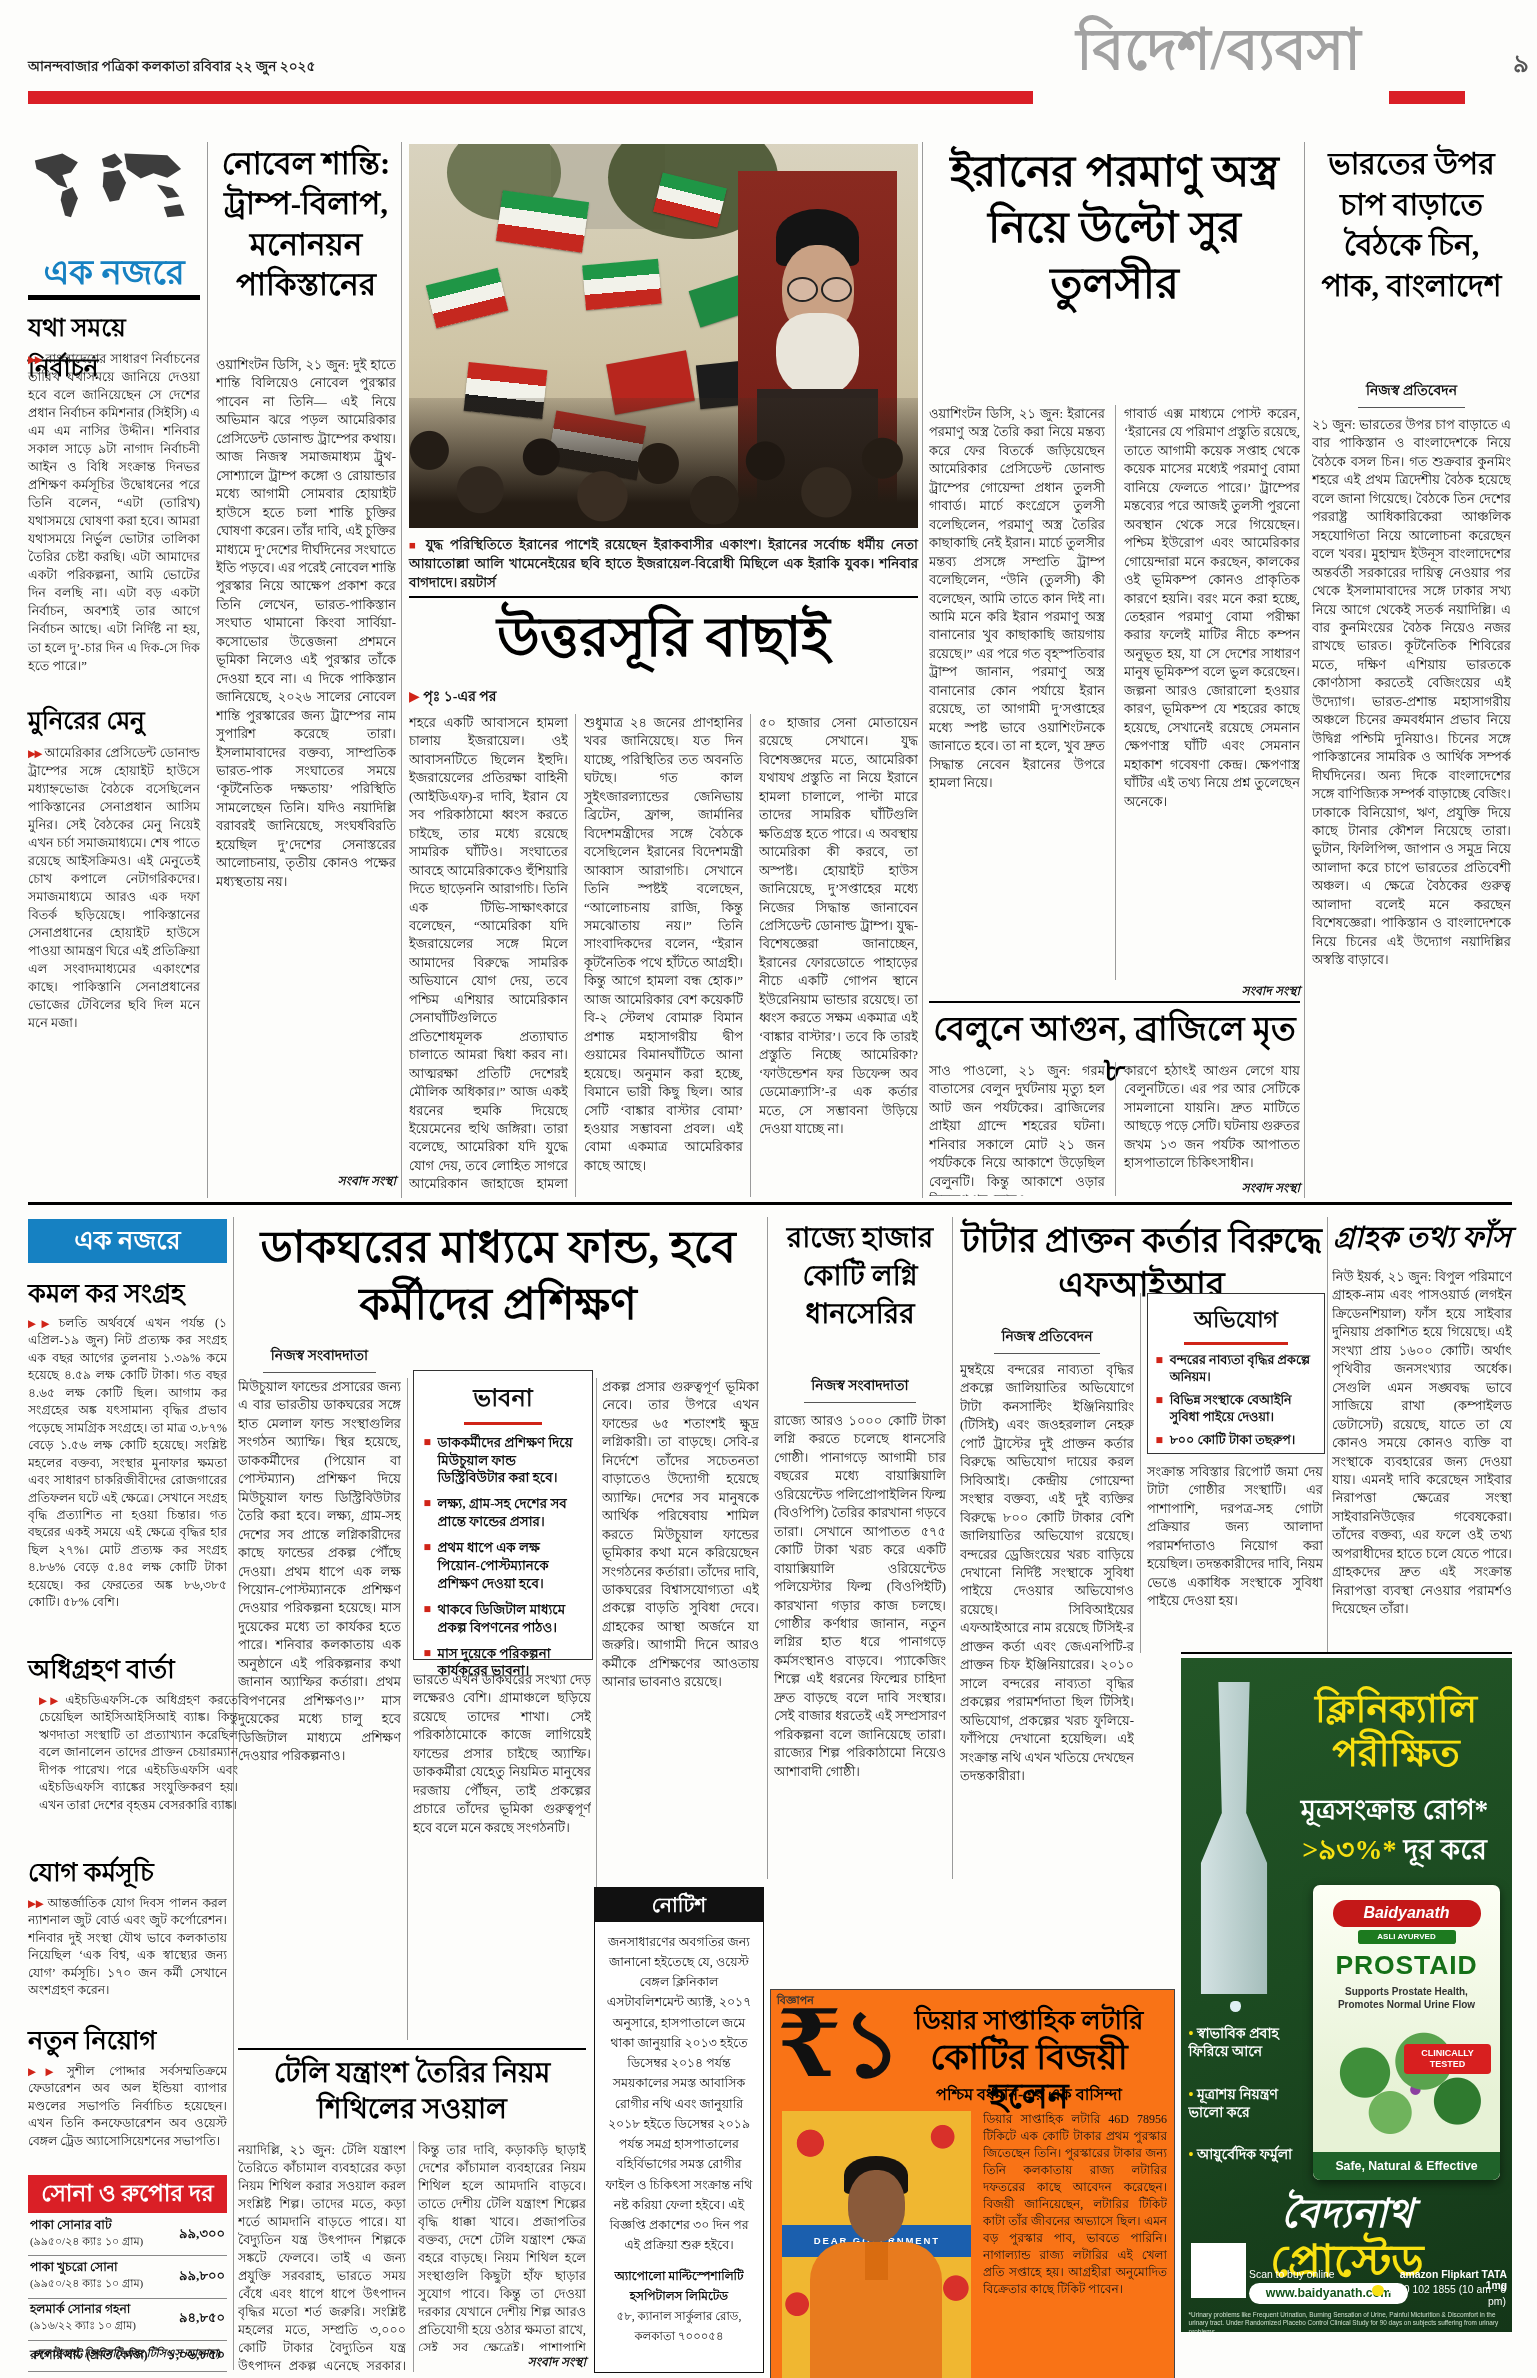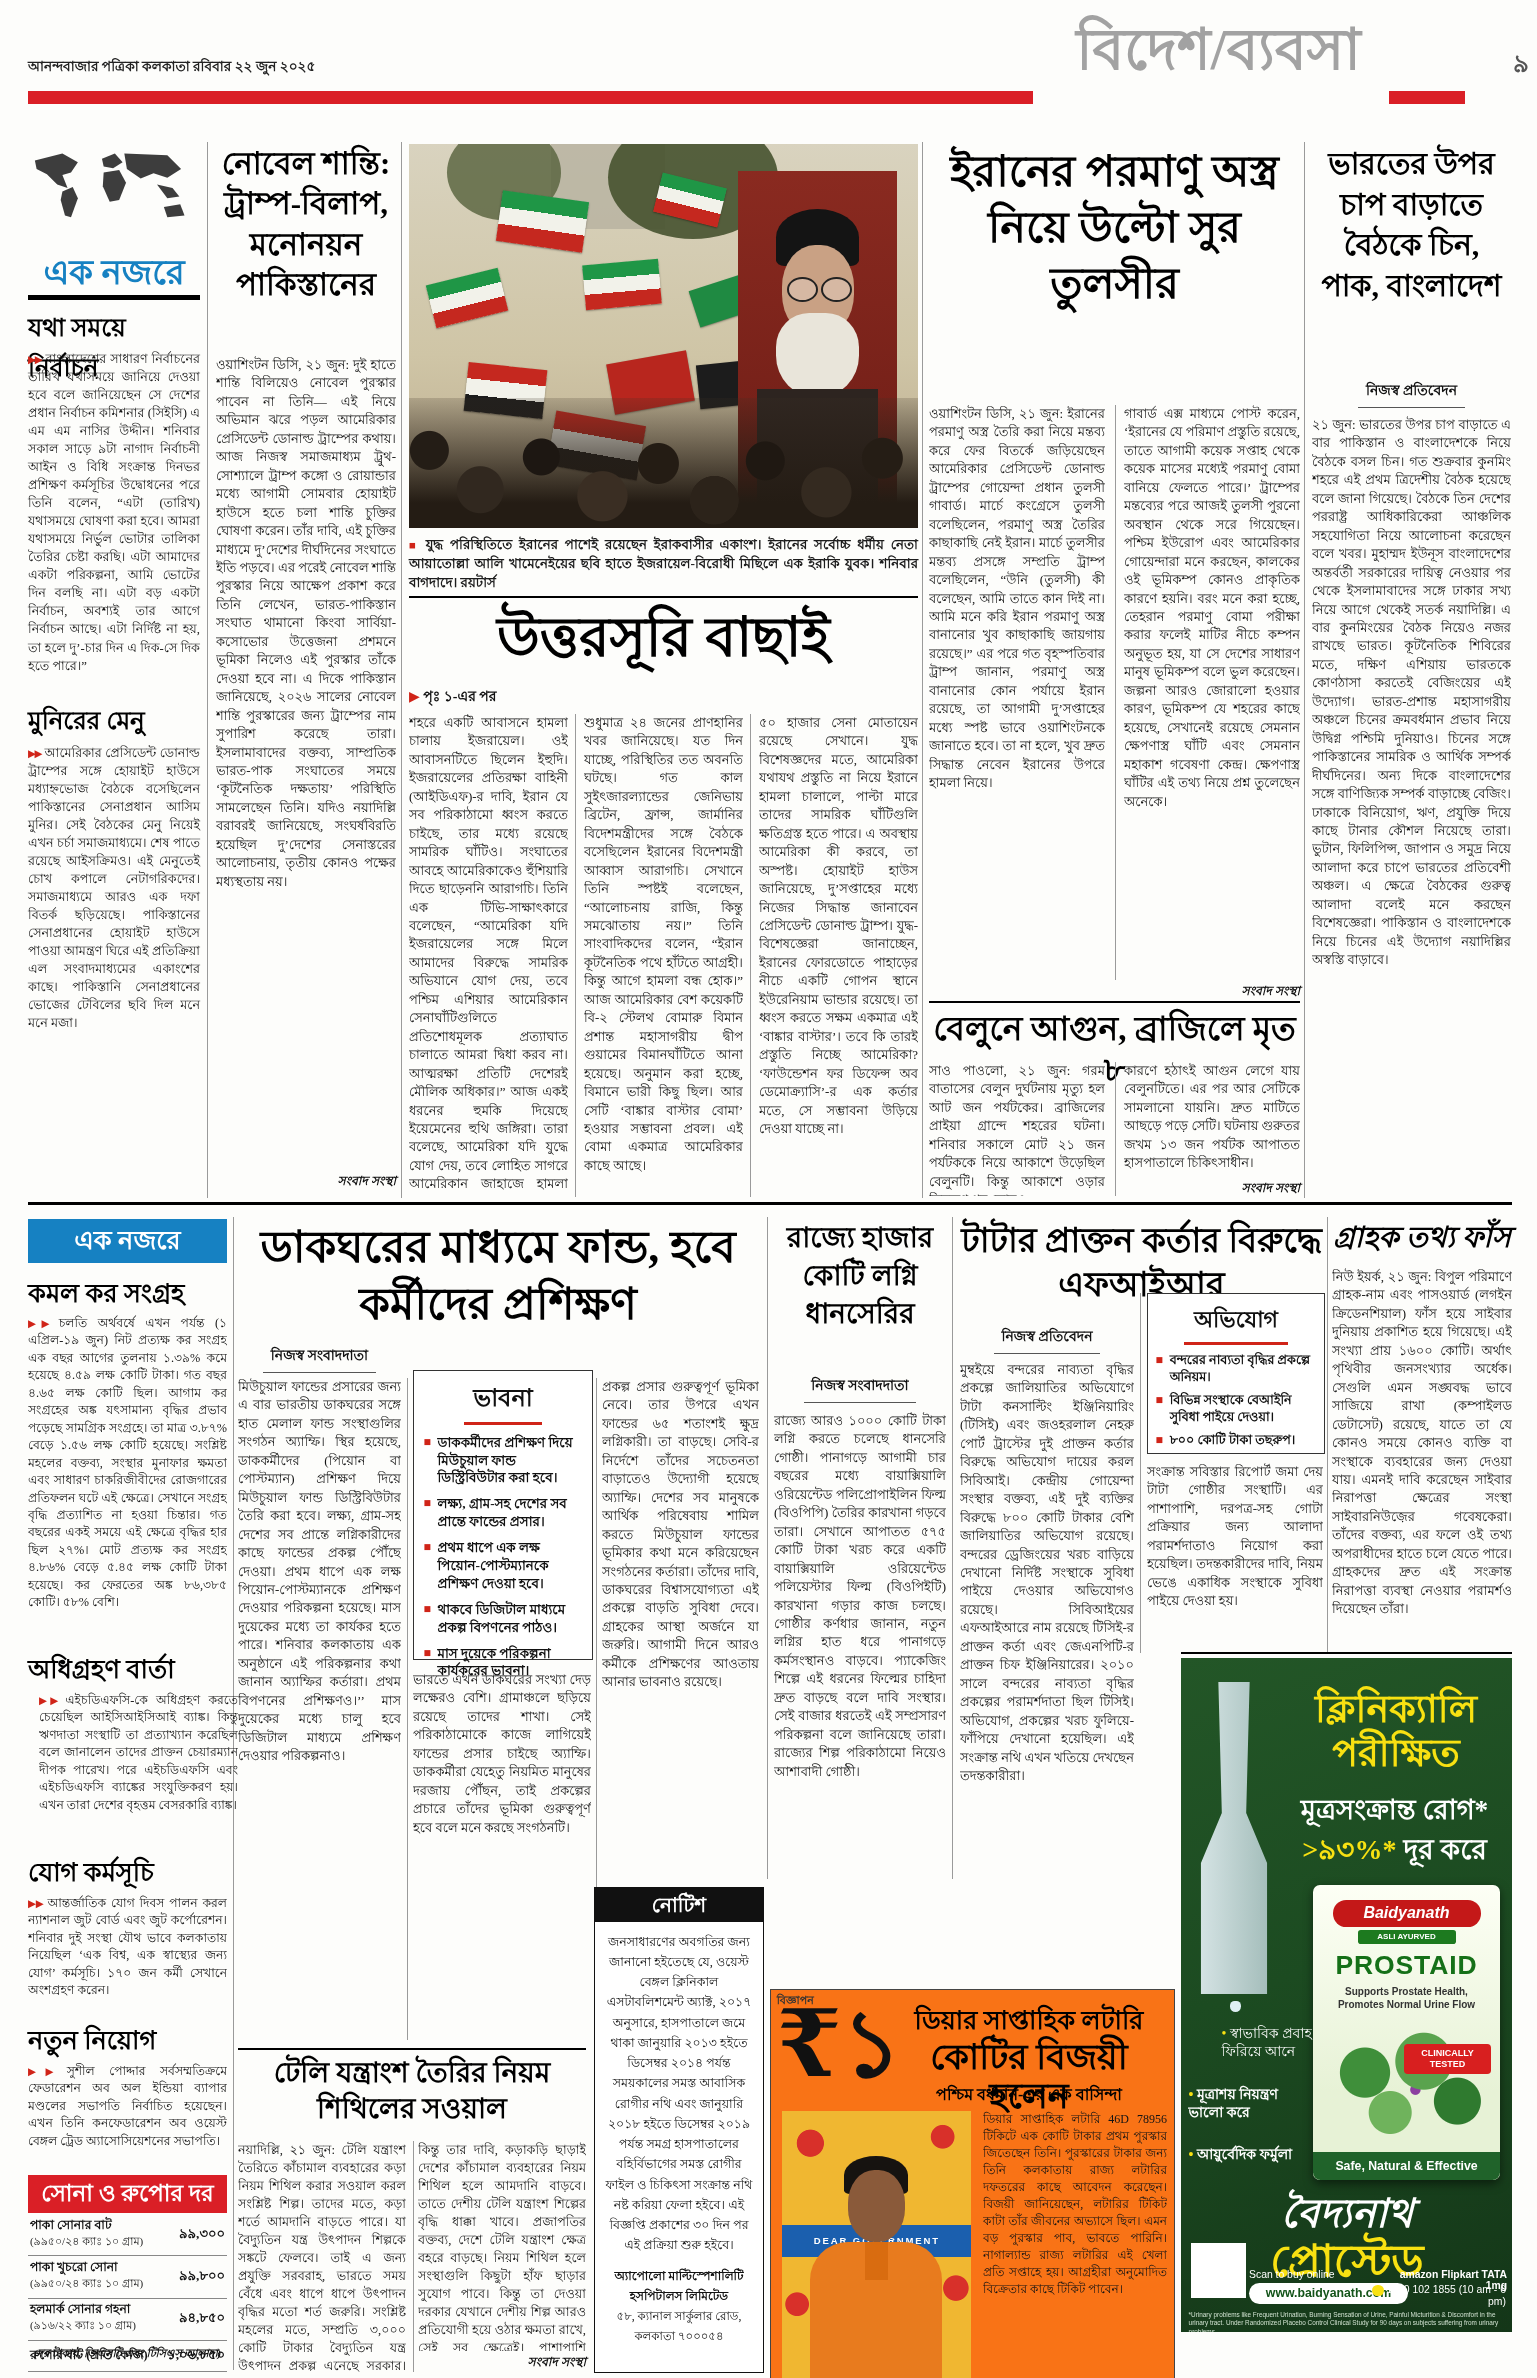--- a/index.html
+++ b/index.html
@@ -310,21 +310,21 @@
       <div class="abs" style="left:9.5px;top:142px;width:168px;height:114px;background:
            radial-gradient(circle at 25% 40%, #3f8f3a 24.6px, transparent 25.6px),
            radial-gradient(circle at 60% 30%, #5aa34e 28px, transparent 29px),
            radial-gradient(circle at 80% 65%, #2f7a2f 23px, transparent 24px),
            radial-gradient(circle at 40% 75%, #6fb35c 21px, transparent 22px),
            radial-gradient(circle at 55% 55%, #8b3fa0 4.7px, transparent 5.7px),
            radial-gradient(circle at 30% 25%, #c03a6a 3.8px, transparent 4.7px);"></div>
       <div class="abs" style="left:91px;top:159px;width:87px;height:30px;background:#d81f1f;border-radius:3.8px;color:#fff;font-size:9px;font-weight:bold;text-align:center;line-height:1.25;padding-top:3.8px;box-sizing:border-box;">CLINICALLY TESTED</div>
       <div class="abs" style="left:0;bottom:0;width:187px;height:28px;background:#20632a;color:#fff;font-weight:bold;font-size:12.3px;text-align:center;line-height:28px;border-radius:0 0 7.6px 7.6px;">Safe, Natural &amp; Effective</div>
     </div>
-    <div class="abs" style="left:7.6px;top:367px;width:119px;color:#fff;font-size:14px;font-weight:normal;line-height:1.3;font-family:'Liberation Serif',serif;margin-left:33px;"><span style="color:#f8e112;">• </span><span>স্বাভাবিক প্রবাহ ফিরিয়ে আনে</span></div>
+    <div class="abs" style="left:7.6px;top:367px;width:119px;color:#fff;font-size:14px;font-weight:bold;line-height:1.3;font-family:'Liberation Serif',serif;"><span style="color:#f8e112;">• </span><span>স্বাভাবিক প্রবাহ ফিরিয়ে আনে</span></div>
     <div class="abs" style="left:7.6px;top:428px;width:119px;color:#fff;font-size:14px;font-weight:bold;line-height:1.3;font-family:'Liberation Serif',serif;"><span style="color:#f8e112;">• </span><span>মূত্রাশয় নিয়ন্ত্রণ ভালো করে</span></div>
     <div class="abs" style="left:7.6px;top:488px;width:119px;color:#fff;font-size:14px;font-weight:bold;line-height:1.3;font-family:'Liberation Serif',serif;"><span style="color:#f8e112;">• </span><span>আয়ুর্বেদিক ফর্মুলা</span></div>
     <div class="abs" style="left:38px;top:524px;width:256px;font-size:40px;font-weight:bold;font-style:italic;color:#fff;text-align:center;font-family:'Liberation Serif',serif;">বৈদ্যনাথ</div>
     <div class="abs" style="left:57px;top:570px;width:218px;font-size:44px;font-weight:bold;color:#f8e112;text-align:center;font-family:'Liberation Serif',serif;">প্রোস্টেড</div>
     <div class="abs qr" style="left:9.5px;top:585px;width:51px;height:51px;"></div>
     <div class="abs" style="left:68px;top:611px;width:123px;font-size:10.4px;color:#fff;">Scan to buy online</div>
     <div class="abs" style="left:68px;top:625px;width:159px;height:21px;background:#fff;border-radius:10.4px;color:#14541a;font-weight:bold;font-size:12.3px;text-align:center;line-height:21px;">www.baidyanath.com</div>
     <div class="abs" style="left:199px;top:611px;width:127px;font-size:10.4px;color:#fff;font-weight:bold;text-align:right;">amazon  Flipkart  TATA 1mg</div>
     <div class="abs" style="left:185px;top:626px;width:140px;font-size:10.4px;color:#fff;text-align:right;">
       <span style="display:inline-block;width:11.4px;height:11.4px;background:#f8e112;border-radius:50%;vertical-align:middle;margin-right:2.8px;"></span><span>1800 102 1855 (10 am - 6 pm)</span>

